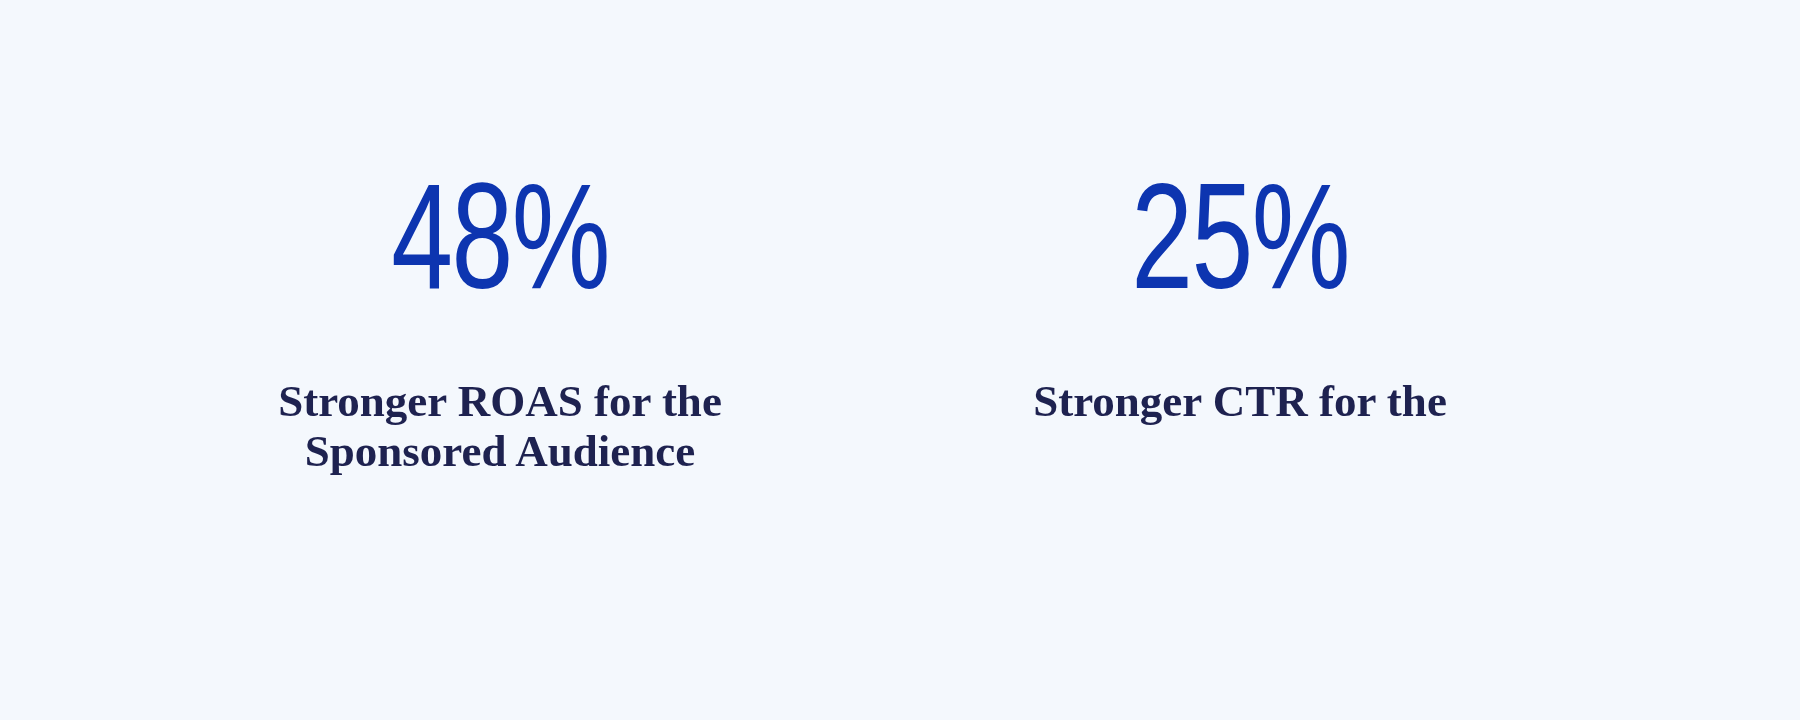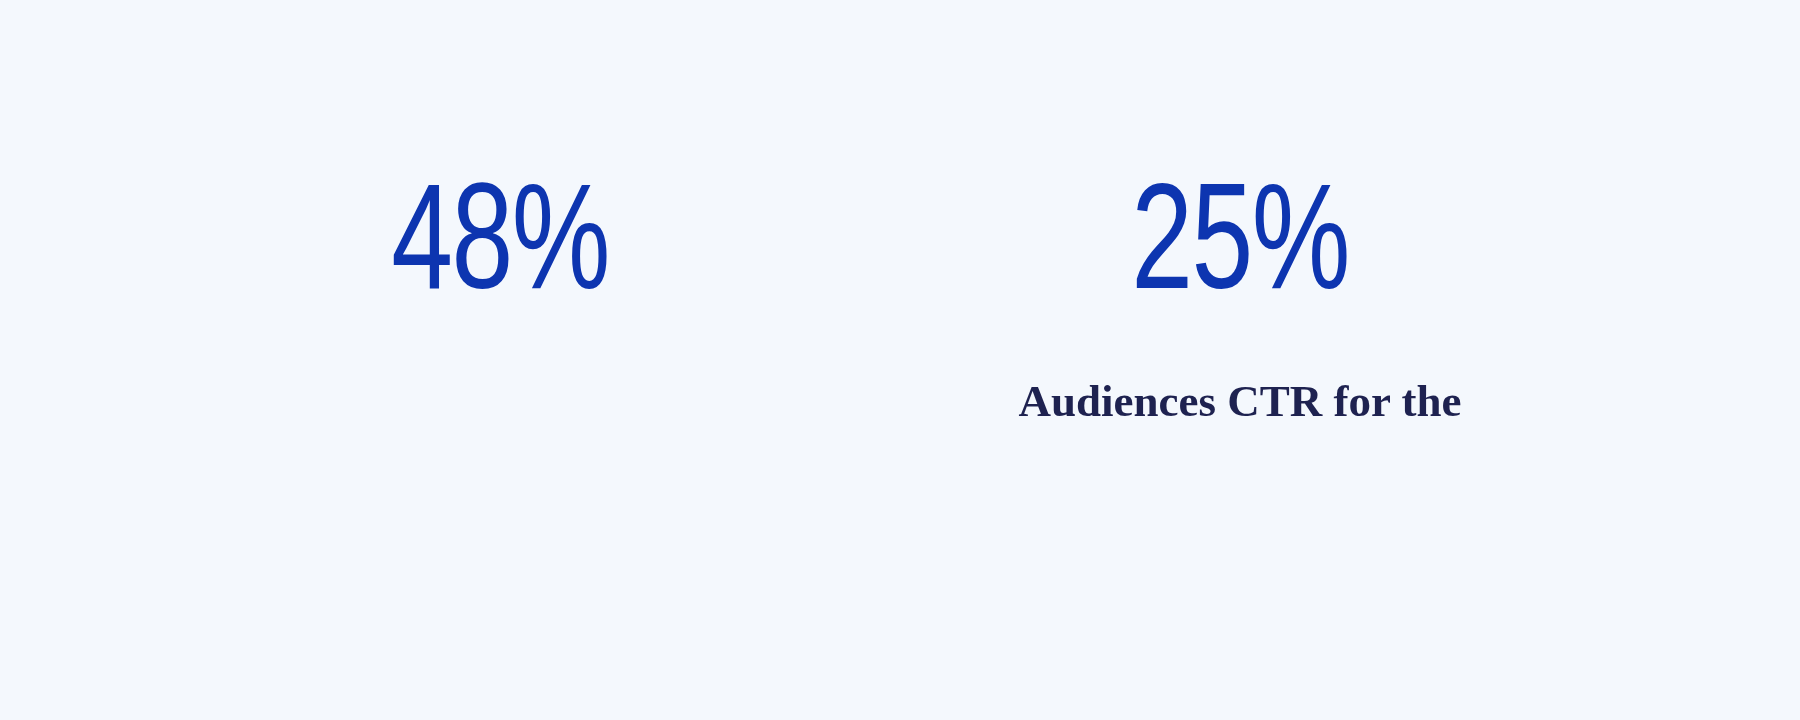--- a/index.html
+++ b/index.html
@@ -76,24 +76,28 @@
 </style>
 </head>
 <body>
 
 <div id="stats-section">
 
   <div class="stats-row">
 
     <div class="stat-block left">
       <div class="stat-value">48%</div>
+      <div class="stat-label">
+        <span class="label-line">Stronger ROAS for the</span>
+        <span class="label-line">Sponsored Audience</span>
+      </div>
     </div>
 
     <div class="stat-block right">
       <div class="stat-value">25%</div>
       <div class="stat-label">
-        <span class="label-line">Audiences CTR for the</span>
+        <span class="label-line">Stronger CTR for the</span>
       </div>
     </div>
 
   </div>
 
 </div>
 
 </body></html>

